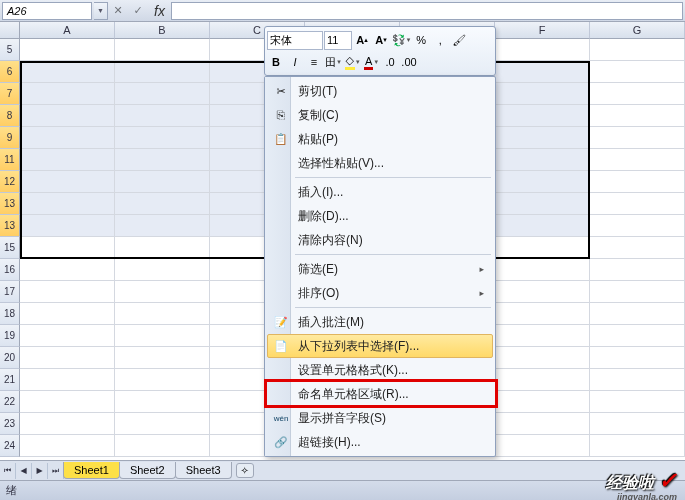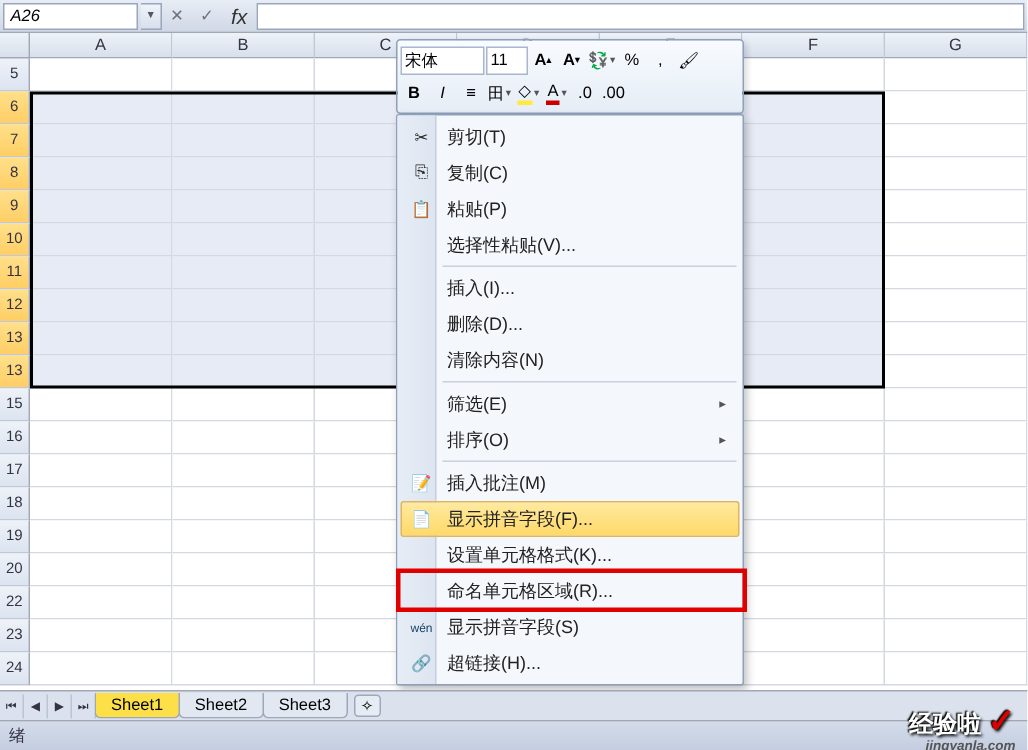--- a/index.html
+++ b/index.html
@@ -43,21 +43,21 @@
 .red-box { position: absolute; border: 3px solid #e00000; pointer-events: none; left: 264px; top: 379px; width: 234px; height: 29px; }
 
 .sheet-tabs { position: absolute; left: 0; bottom: 20px; right: 0; height: 20px; background: #dbe2ee; border-top: 1px solid #a0a8b8; display: flex; align-items: center; font-size: 11px; }
 .nav-btn { width: 16px; height: 16px; display: flex; align-items: center; justify-content: center; color: #334; font-size: 8px; border-right: 1px solid #b8c4d6; }
 .tab { padding: 2px 10px; background: #fde047; border: 1px solid #a0a8b8; border-top: none; border-radius: 0 0 4px 4px; margin-left: -1px; }
 .tab.inactive { background: #e2e8f2; }
 .tab-add { width: 18px; height: 15px; margin-left: 4px; background: #e6ecf4; border: 1px solid #a0a8b8; border-radius: 3px; display: flex; align-items: center; justify-content: center; font-size: 10px; }
 
 .status-bar { position: absolute; left: 0; bottom: 0; right: 0; height: 20px; background: linear-gradient(#d4dcea, #c4cee0); border-top: 1px solid #a0a8b8; font-size: 11px; padding: 2px 6px; color: #334; }
 
-.watermark { position: absolute; right: 8px; bottom: 6px; font-size: 16px; font-weight: bold; color: #fff; text-shadow: 1px 1px 2px #000, -1px -1px 1px #000; }
+.watermark { position: absolute; right: 8px; bottom: 6px; font-size: 16px; font-weight: bold; font-style: italic; color: #fff; text-shadow: 1px 1px 2px #000, -1px -1px 1px #000; }
 .watermark2 { position: absolute; right: 8px; bottom: -2px; font-size: 9px; color: #555; font-style: italic; font-weight: bold; }
 .wm-check { color: #d00; font-size: 22px; font-weight: bold; }
 </style>
 </head>
 <body>
 
 <div class="formula-bar">
   <div class="name-box">A26</div>
   <div class="name-dd">▼</div>
   <div class="fb-btn">✕</div>
@@ -122,30 +122,20 @@
         <div class="row-h sel">9</div>
         <div class="cell sel"></div>
         <div class="cell sel"></div>
         <div class="cell sel"></div>
         <div class="cell sel"></div>
         <div class="cell sel"></div>
         <div class="cell sel"></div>
         <div class="cell"></div>
       </div>
       <div class="row">
-        <div class="row-h sel">10</div>
-        <div class="cell sel"></div>
-        <div class="cell sel"></div>
-        <div class="cell sel"></div>
-        <div class="cell sel"></div>
-        <div class="cell sel"></div>
-        <div class="cell sel"></div>
-        <div class="cell"></div>
-      </div>
-      <div class="row">
         <div class="row-h sel">11</div>
         <div class="cell sel"></div>
         <div class="cell sel"></div>
         <div class="cell sel"></div>
         <div class="cell sel"></div>
         <div class="cell sel"></div>
         <div class="cell sel"></div>
         <div class="cell"></div>
       </div>
       <div class="row">
@@ -223,20 +213,30 @@
         <div class="cell"></div>
         <div class="cell"></div>
         <div class="cell"></div>
         <div class="cell"></div>
         <div class="cell"></div>
         <div class="cell"></div>
         <div class="cell"></div>
       </div>
       <div class="row">
         <div class="row-h">20</div>
+        <div class="cell"></div>
+        <div class="cell"></div>
+        <div class="cell"></div>
+        <div class="cell"></div>
+        <div class="cell"></div>
+        <div class="cell"></div>
+        <div class="cell"></div>
+      </div>
+      <div class="row">
+        <div class="row-h">21</div>
         <div class="cell"></div>
         <div class="cell"></div>
         <div class="cell"></div>
         <div class="cell"></div>
         <div class="cell"></div>
         <div class="cell"></div>
         <div class="cell"></div>
       </div>
       <div class="row">
         <div class="row-h">22</div>
@@ -344,21 +344,21 @@
     <div class="ctx-item ctx-sub">
         <span>排序(O)</span>
       </div>
     <div class="ctx-sep"></div>
     <div class="ctx-item">
         <span class="ctx-icon">📝</span>
         <span>插入批注(M)</span>
       </div>
     <div class="ctx-item hl">
         <span class="ctx-icon">📄</span>
-        <span>显示拼音字段(F)...</span>
+        <span>从下拉列表中选择(F)...</span>
       </div>
     <div class="ctx-item">
         <span>设置单元格格式(K)...</span>
       </div>
     <div class="ctx-item">
         <span>命名单元格区域(R)...</span>
       </div>
     <div class="ctx-item">
         <span class="ctx-icon" style="font-size:8px;color:#146">wén</span>
         <span>显示拼音字段(S)</span>

